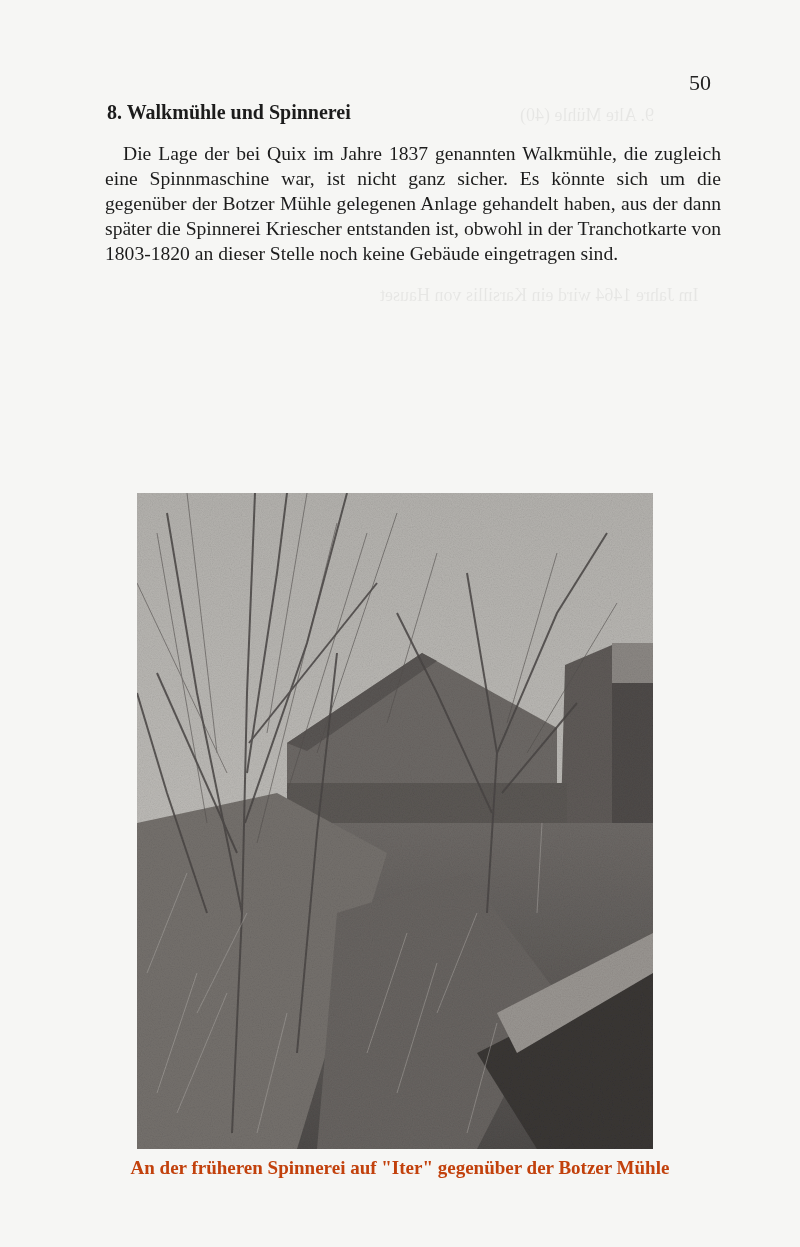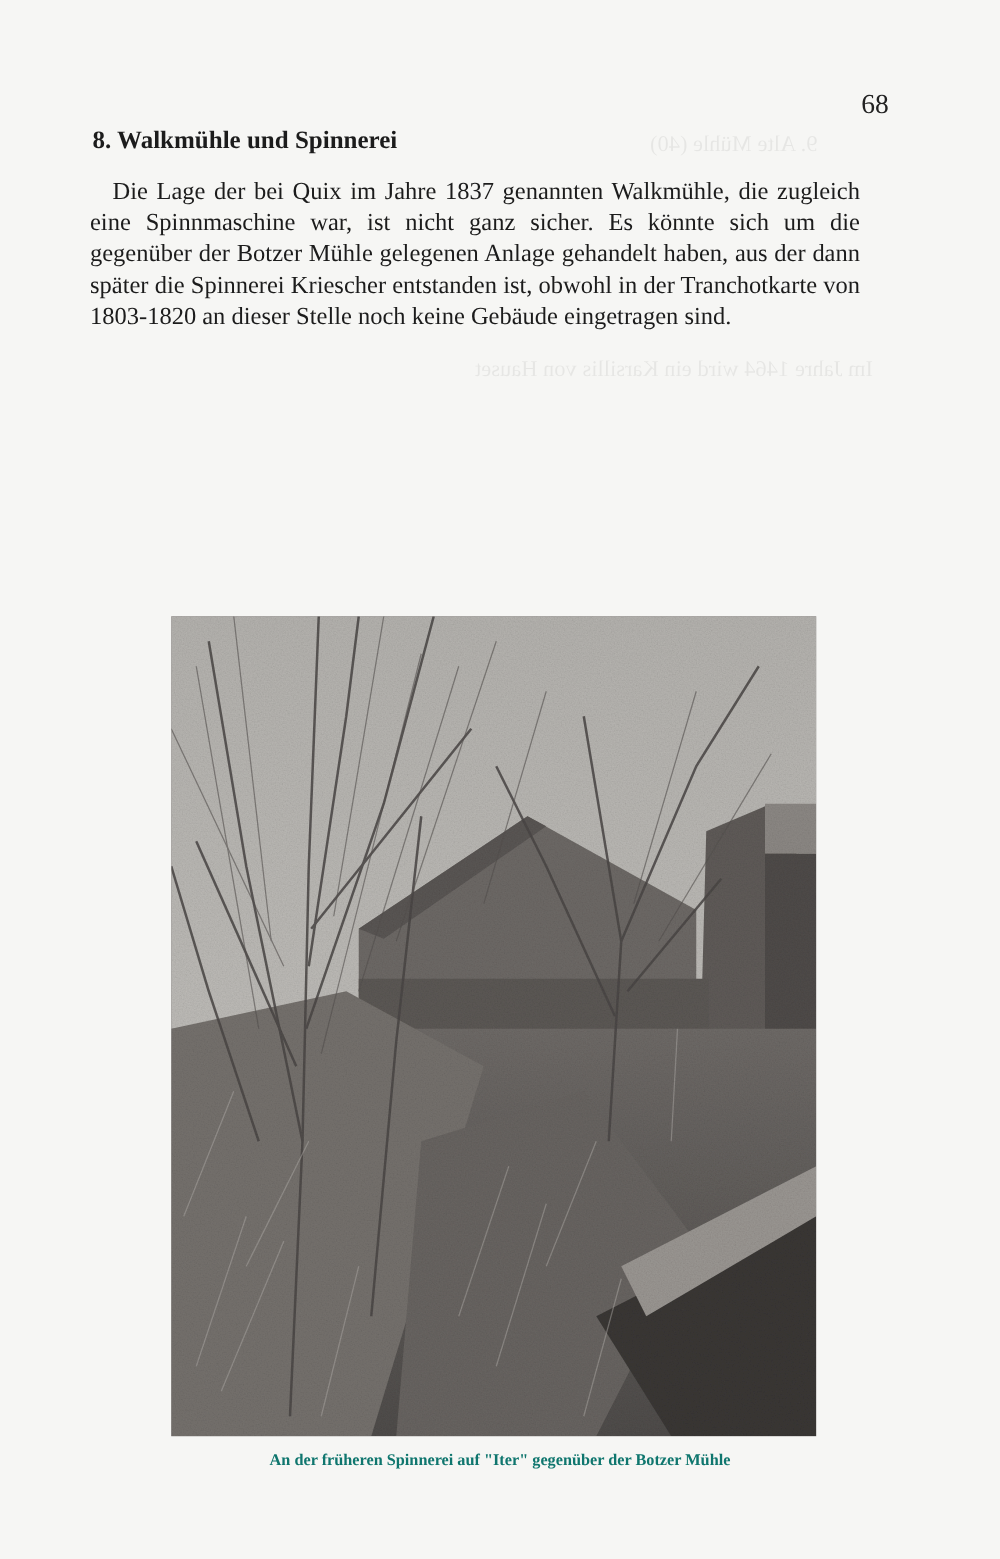--- a/index.html
+++ b/index.html
@@ -8,55 +8,55 @@
     background: #f6f6f4;
     font-family: "Liberation Serif", "DejaVu Serif", serif;
     color: #1c1c1c;
     position: relative;
   }
   .page-number {
     position: absolute; left: 689px; top: 70px;
     font-size: 22px; line-height: 26px; color: #222;
   }
   .text-block {
-    position: absolute; left: 56px; top: 100px; width: 648px;
+    position: absolute; left: 89px; top: 100px; width: 648px;
     font-size: 19.6px; line-height: 25px;
   }
   .heading {
     font-weight: bold; margin: 0; padding-left: 18px;
     font-size: 20px; line-height: 25px;
   }
   .para {
     margin: 16px; text-align: justify; text-indent: 18px;
     hyphens: manual;
   }
   .photo {
     position: absolute; left: 137px; top: 493px;
     width: 516px; height: 656px; overflow: hidden;
     background: #8a8784;
   }
   .photo svg { display: block; width: 100%; height: 100%; }
   .caption {
     position: absolute; left: 100px; top: 1158px; width: 600px;
-    text-align: center; font-weight: bold; font-size: 13px; line-height: 20px;
-    color: #0f766e;
+    text-align: center; font-weight: bold; font-size: 19px; line-height: 20px;
+    color: #c2410c;
   }
   .ghost {
     position: absolute; color: #000; opacity: 0.06;
     font-size: 18px; transform: scaleX(-1);
     white-space: nowrap; pointer-events: none;
   }
 </style>
 </head>
 <body>
 
 <div class="ghost" style="left:520px; top:105px;">9. Alte Mühle (40)</div>
 <div class="ghost" style="left:380px; top:285px;">Im Jahre 1464 wird ein Karsillis von Hauset</div>
 
-<div class="page-number">68</div>
+<div class="page-number">50</div>
 
 <div class="text-block">
   <h2 class="heading">8. Walkmühle und Spinnerei</h2>
   <p class="para">Die Lage der bei Quix im Jahre 1837 genannten Walkmühle, die zu­gleich eine Spinnmaschine war, ist nicht ganz sicher. Es könnte sich um die gegenüber der Botzer Mühle gelegenen Anlage gehandelt haben, aus der dann später die Spinnerei Kriescher entstanden ist, obwohl in der Tranchotkarte von 1803-1820 an dieser Stelle noch keine Gebäude ein­getragen sind.</p>
 </div>
 
 <div class="photo">
   <svg viewBox="0 0 516 656" preserveAspectRatio="none">
     <defs>
       <linearGradient id="sky" x1="0" y1="0" x2="0" y2="1">

